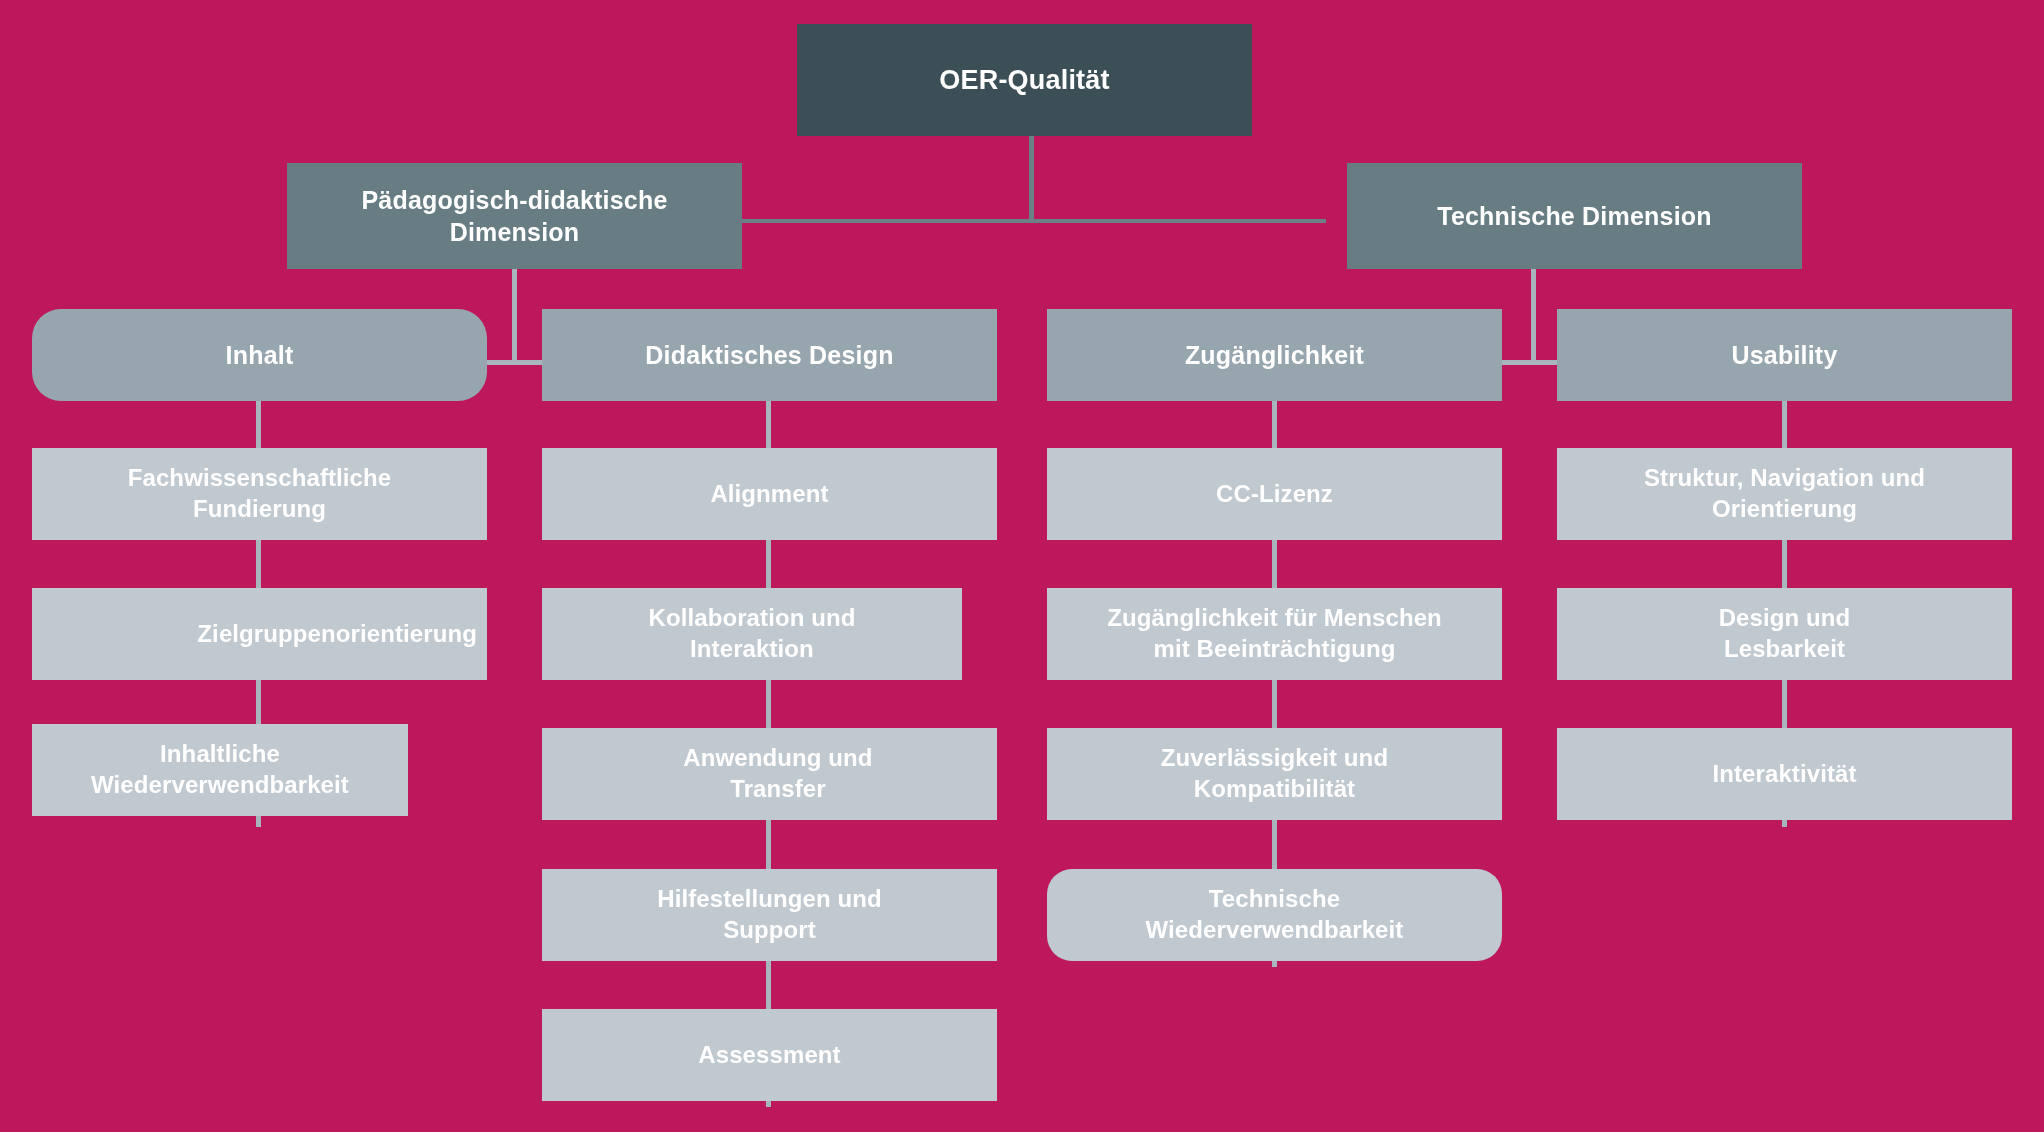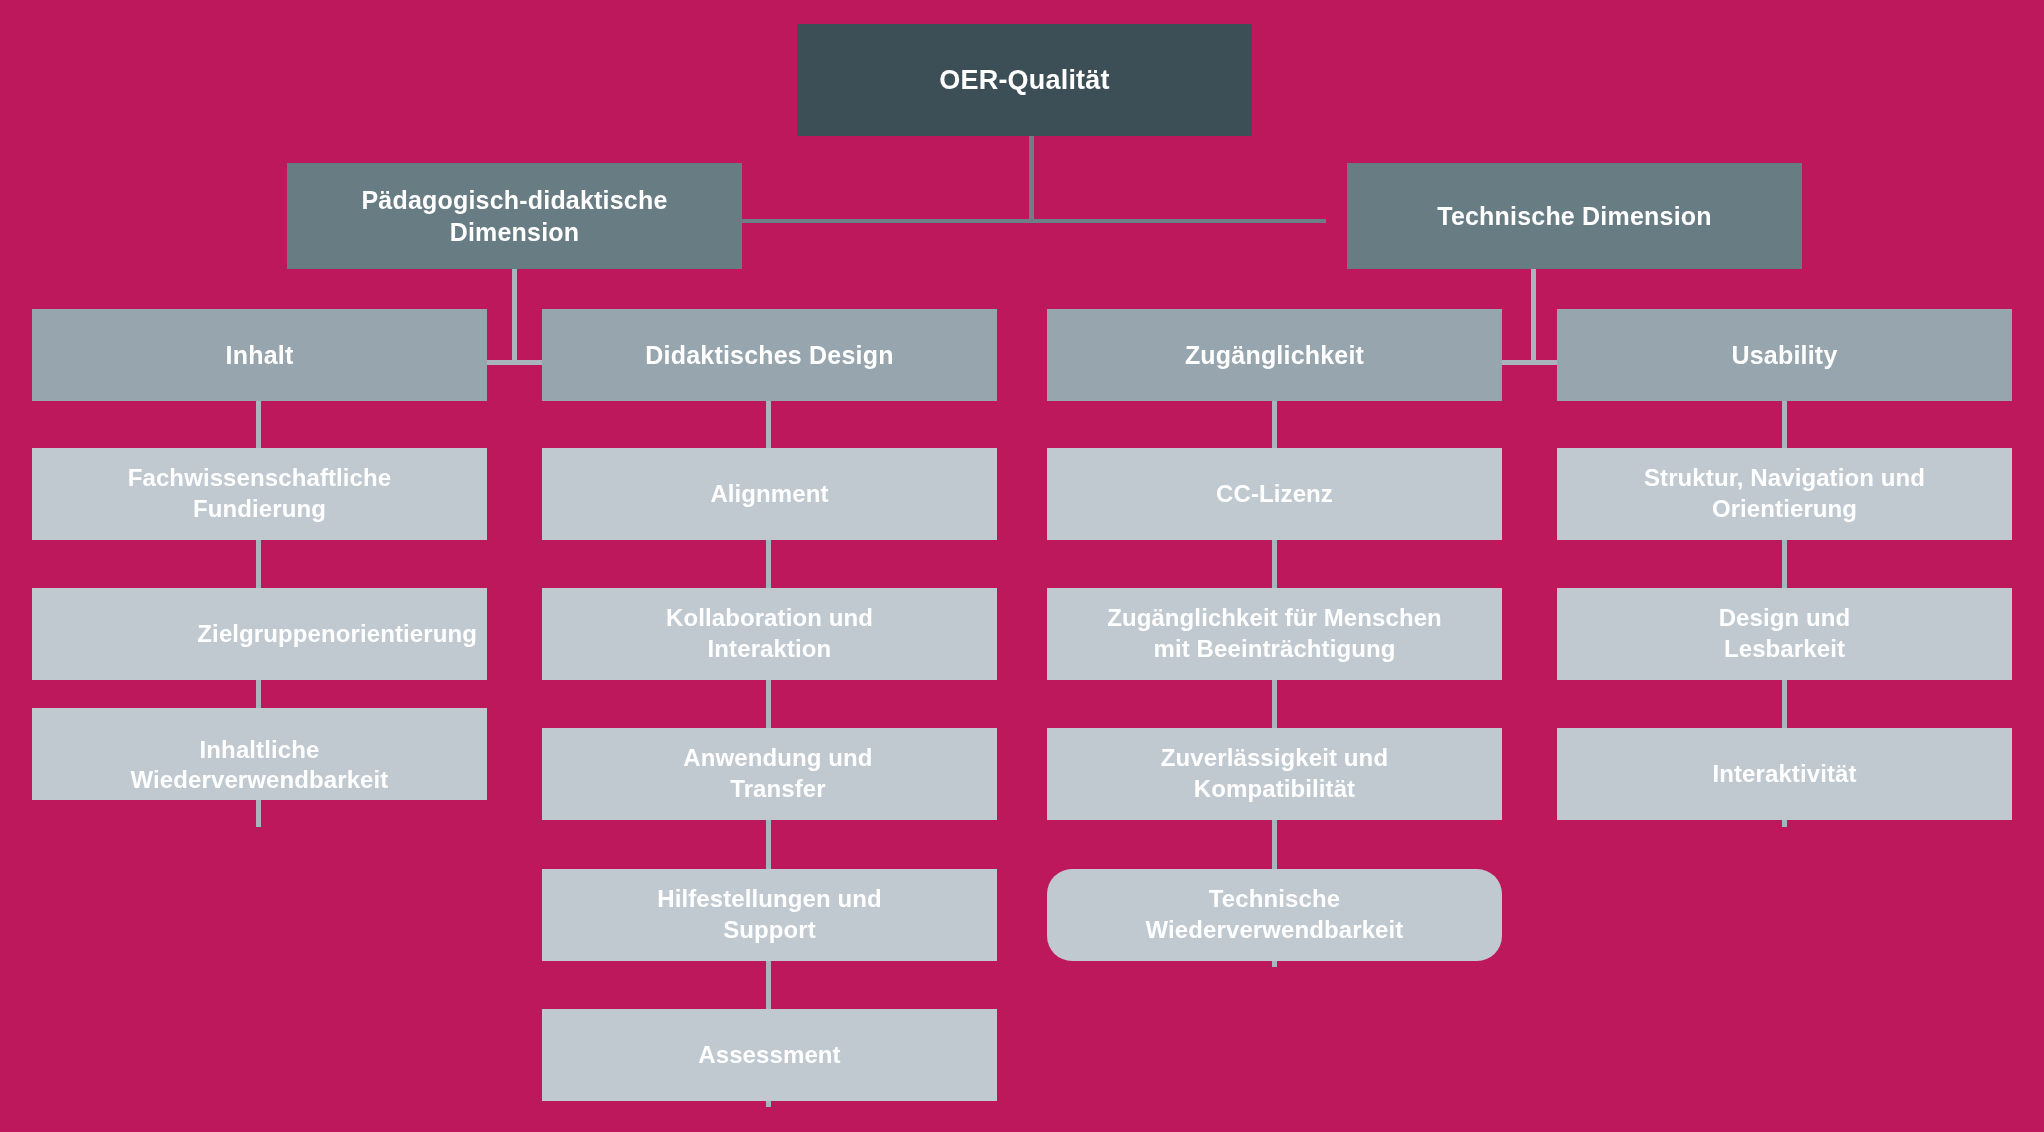--- a/index.html
+++ b/index.html
@@ -67,21 +67,21 @@
     <div>
       <span>Pädagogisch-didaktische</span>
       <span>Dimension</span>
     </div>
   </div>
 
   <div class="node tier-dim" style="left:1311px;top:163px;width:455px;height:106px;margin-left:36px;">
     <span>Technische Dimension</span>
   </div>
 
-  <div class="node tier-cat" style="left:32px;top:309px;width:455px;height:92px;">
+  <div class="node tier-cat" style="left:32px;top:309px;width:455px;height:92px;border-radius:29px;">
     <span>Inhalt</span>
   </div>
 
   <div class="node tier-cat" style="left:542px;top:309px;width:455px;height:92px;">
     <span>Didaktisches Design</span>
   </div>
 
   <div class="node tier-cat" style="left:1047px;top:309px;width:455px;height:92px;">
     <span>Zugänglichkeit</span>
   </div>
@@ -92,31 +92,31 @@
 
   <div class="node tier-leaf" style="left:32px;top:448px;width:455px;height:92px;">
     <div>
       <span>Fachwissenschaftliche</span>
       <span>Fundierung</span>
     </div>
   </div>
   <div class="node tier-leaf" style="left:32px;top:588px;width:455px;height:92px;justify-content:flex-end;">
     <span>Zielgruppenorientierung</span>
   </div>
-  <div class="node tier-leaf" style="left:32px;top:708px;width:455px;height:92px;align-items:flex-end;">
+  <div class="node tier-leaf" style="left:32px;top:724px;width:376px;height:92px;">
     <div>
       <span>Inhaltliche</span>
       <span>Wiederverwendbarkeit</span>
     </div>
   </div>
 
   <div class="node tier-leaf" style="left:542px;top:448px;width:455px;height:92px;text-align:center;">
     <span>Alignment</span>
   </div>
-  <div class="node tier-leaf" style="left:542px;top:588px;width:455px;height:92px;">
+  <div class="node tier-leaf" style="left:542px;top:588px;width:420px;height:92px;">
     <div>
       <span>Kollaboration und</span>
       <span>Interaktion</span>
     </div>
   </div>
   <div class="node tier-leaf" style="left:542px;top:728px;width:455px;height:92px;padding-left:27px;">
     <div>
       <span>Anwendung und</span>
       <span>Transfer</span>
     </div>

